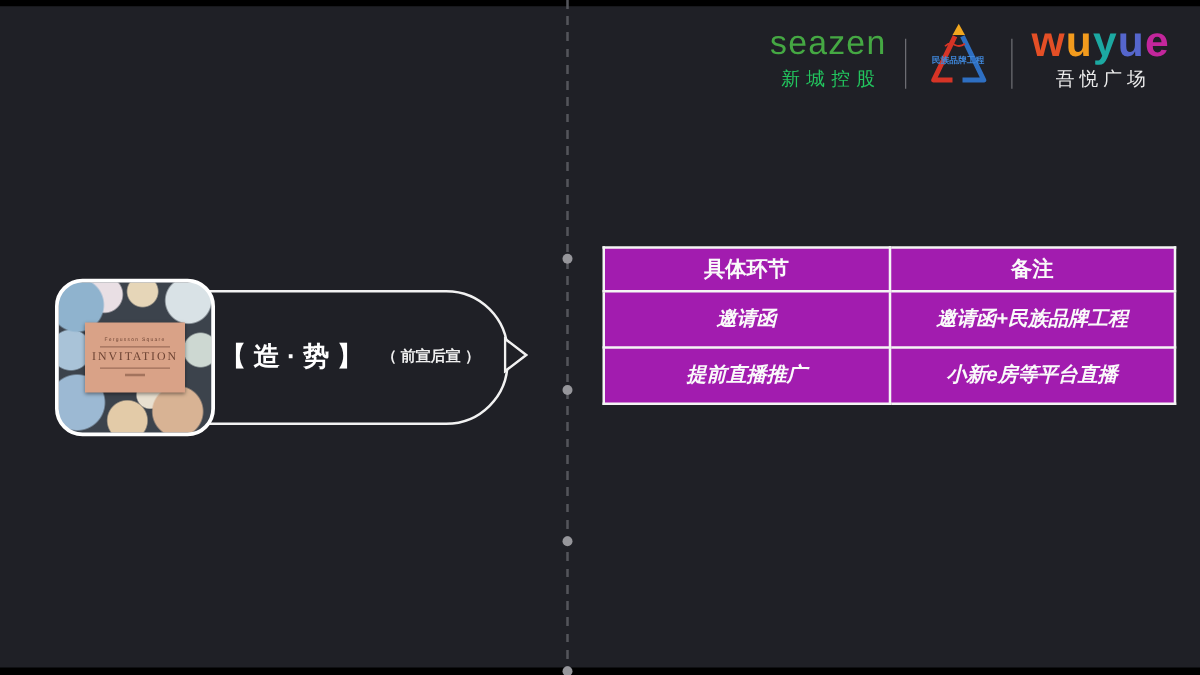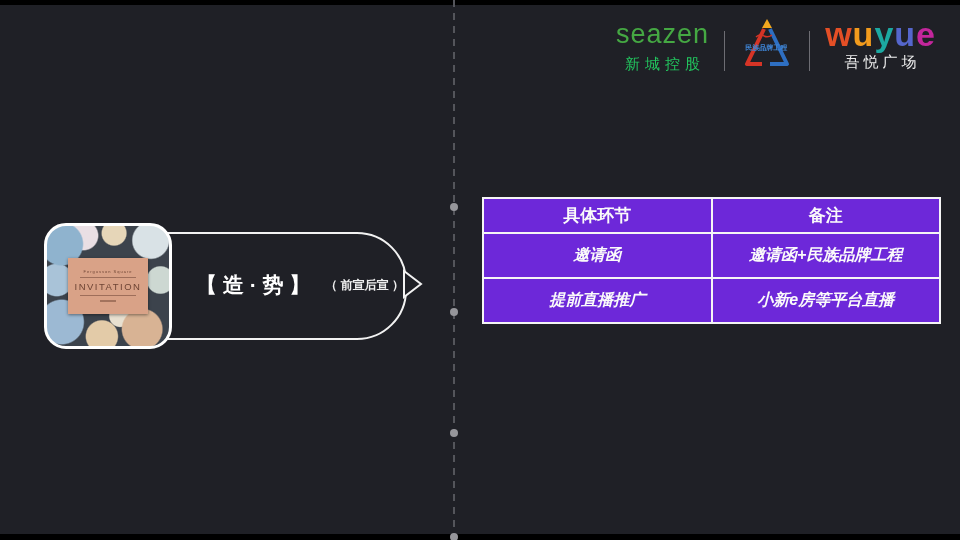--- a/index.html
+++ b/index.html
@@ -19,30 +19,30 @@
   .logo-seazen .en{font-size:27px;font-weight:500;letter-spacing:1px;}
   .logo-seazen .cn{font-size:15px;letter-spacing:5px;color:#22c55e;margin-top:8px;padding-left:5px;}
   .logo-divider{width:1px;height:40px;background:#6d6d73;}
   .logo-triangle{width:54px;height:54px;position:relative;}
   .logo-triangle .tri-label{
     position:absolute;left:50%;top:26px;transform:translateX(-52%);
     font-size:7px;font-weight:bold;color:#3f85d6;white-space:nowrap;letter-spacing:0;
   }
   .logo-wuyue{text-align:center;line-height:1;}
   .logo-wuyue .en{font-size:34px;font-weight:bold;letter-spacing:1px;}
-  .logo-wuyue .cn{font-size:15px;letter-spacing:4px;color:#ececec;margin-top:5px;padding-left:4px;font-family:Liberation Mono, monospace;}
+  .logo-wuyue .cn{font-size:15px;letter-spacing:4px;color:#ececec;margin-top:5px;padding-left:4px;}
 
   
   .feature-box{
     position:absolute;left:100px;top:232px;width:303px;height:104px;
     border:2px solid #f2f2f2;border-radius:50px;
   }
   .feature-text{
     position:absolute;left:176px;top:232px;width:228px;height:106px;
-    display:flex;align-items:center;justify-content:flex-end;white-space:nowrap;
+    display:flex;align-items:center;justify-content:flex-start;white-space:nowrap;
   }
   .feature-title{font-size:21px;font-weight:bold;color:#fff;}
   .feature-sub{font-size:12px;font-weight:bold;color:#f0f0f0;margin-left:15px;}
   .feature-arrow{position:absolute;left:403px;top:269px;}
 
   
   .invite-img{
     position:absolute;left:44px;top:223px;width:122px;height:120px;
     border:3px solid #fff;border-radius:22px;overflow:hidden;
     background:
@@ -59,37 +59,37 @@
       #3c434c;
   }
   .invite-card{
     position:absolute;left:17%;top:27%;width:66%;height:46%;
     background:#d9a287;box-shadow:0 1px 3px rgba(0,0,0,.45);
     display:flex;flex-direction:column;align-items:center;justify-content:center;
     color:#6e4434;
   }
   .invite-card .tiny{font-size:4px;letter-spacing:1px;line-height:1;margin-bottom:3px;}
   .invite-card .rule{width:70%;height:1px;background:rgba(110,68,52,.55);}
-  .invite-card .word{font-family:Liberation Sans, sans-serif;font-size:9.5px;letter-spacing:1.5px;margin:3px 0;}
+  .invite-card .word{font-family:Liberation Serif, serif;font-size:9.5px;letter-spacing:1.5px;margin:3px 0;}
   .invite-card .smudge{width:16px;height:2px;background:rgba(110,68,52,.5);margin-top:4px;}
 
   
   .dotline{
     position:absolute;left:453px;top:0;bottom:0;width:2px;
     background:repeating-linear-gradient(to bottom,#54555b 0 7px,rgba(0,0,0,0) 7px 13px);
   }
   .dot{position:absolute;left:450px;width:8px;height:8px;border-radius:50%;background:#96969b;}
 
   
   .spec-table{
     position:absolute;left:482px;top:197px;width:459px;
     border-collapse:collapse;table-layout:fixed;
   }
   .spec-table th,.spec-table td{
-    border:2px solid #f5f5f5;background:#6d28d9;color:#fafafa;
+    border:2px solid #f5f5f5;background:#a21caf;color:#fafafa;
     text-align:center;vertical-align:middle;font-weight:bold;
   }
   .spec-table th{font-size:17px;height:31px;}
   .spec-table td{font-size:16px;height:41px;font-style:italic;}
 </style>
 </head>
 <body>
 
 <div class="slide">
   <div class="letterbox top"></div>

